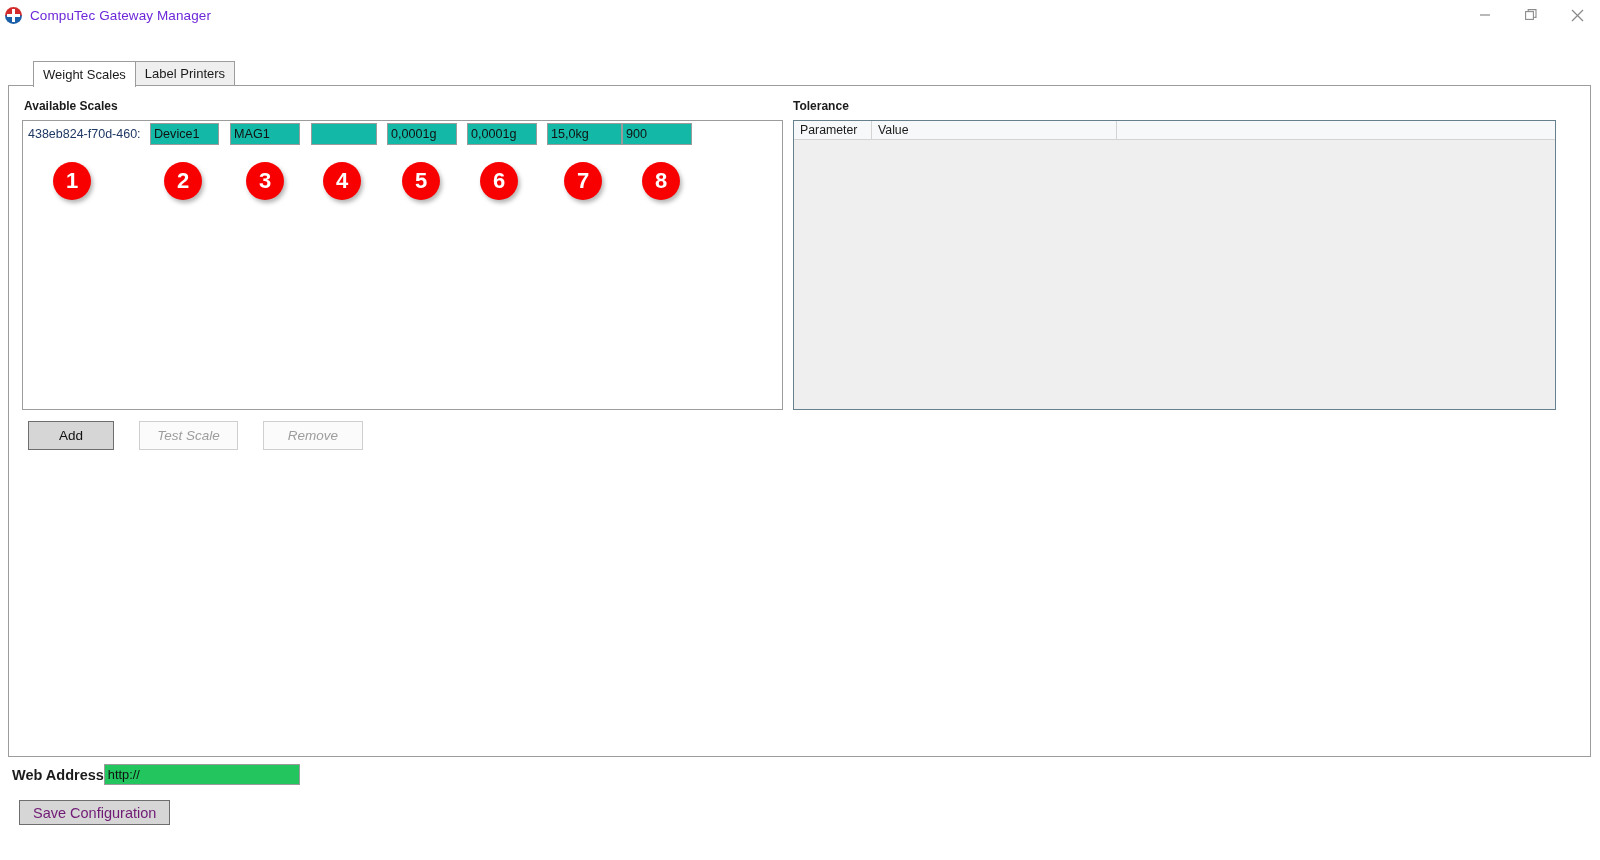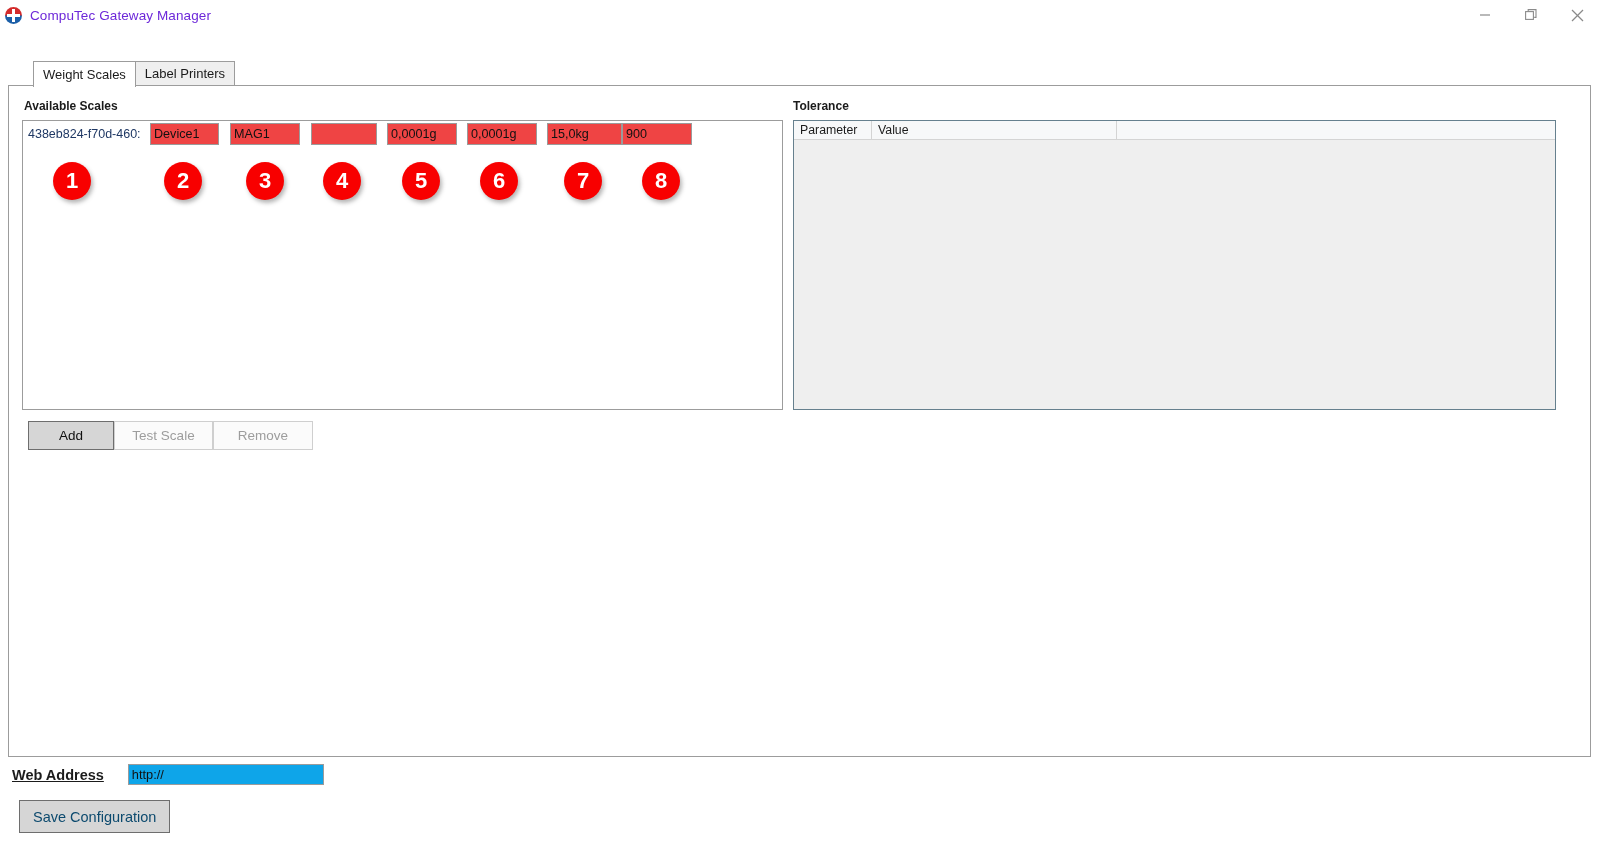--- a/index.html
+++ b/index.html
@@ -149,21 +149,21 @@
     white-space: nowrap;
     overflow: hidden;
     text-overflow: clip;
     padding-left: 5px;
   }
   .cell-input {
     font-family: "Liberation Sans", sans-serif;
     font-size: 12.6px;
     color: #111111;
     border: 1px solid #9b9b9b;
-    background: #ef4444;
+    background: #14b8a6;
     height: 22px;
     padding: 0 12px 0 3px;
     outline: none;
   }
 
   
   .params-panel {
     position: absolute;
     left: 793px; top: 120px;
     width: 763px; height: 290px;
@@ -189,73 +189,73 @@
   .params-body {
     height: 269px;
     background: #efefef;
   }
 
   
   .btnrow {
     position: absolute;
     left: 28px; top: 421px;
     display: flex;
-    gap: 0;
+    gap: 25px;
   }
   .btn {
     font-family: "Liberation Sans", sans-serif;
     font-size: 13.5px;
     height: 29px;
     padding: 0 16px;
     background: #d6d6d6;
     border: 1px solid #6e6e6e;
     color: #101010;
     cursor: pointer;
   }
   .btn.disabled {
     background: #fbfbfb;
     border: 1px solid #cfcfcf;
     color: #9d9d9d;
     cursor: default;
+    font-style: italic;
   }
 
   
   .web-row {
     position: absolute;
     left: 12px; top: 764px;
     display: flex; align-items: center;
   }
   .web-label {
     font-size: 14.5px;
     font-weight: bold;
     color: #1b1b1b;
-    margin-right: 24px;
-    text-decoration: underline;
+    margin-right: 0;
   }
   .web-input {
     font-family: "Liberation Sans", sans-serif;
     font-size: 12.8px;
     color: #111111;
     width: 196px;
     height: 21px;
     border: 1px solid #9b9b9b;
     padding: 0 3px;
-    background: #0ea5e9;
+    background: #22c55e;
     outline: none;
   }
   .save-btn {
     position: absolute;
     left: 19px; top: 800px;
     font-family: "Liberation Sans", sans-serif;
     font-size: 14.5px;
-    height: 33px;
+    height: 25px;
     padding: 0 13px;
     background: #d6d6d6;
     border: 1px solid #6e6e6e;
-    color: #0c4a6e;
+    color: #701a75;
     cursor: pointer;
   }
 
   
   .badge {
     position: absolute;
     width: 38px; height: 38px;
     border-radius: 50%;
     background: #f80000;
     color: #ffffff;

